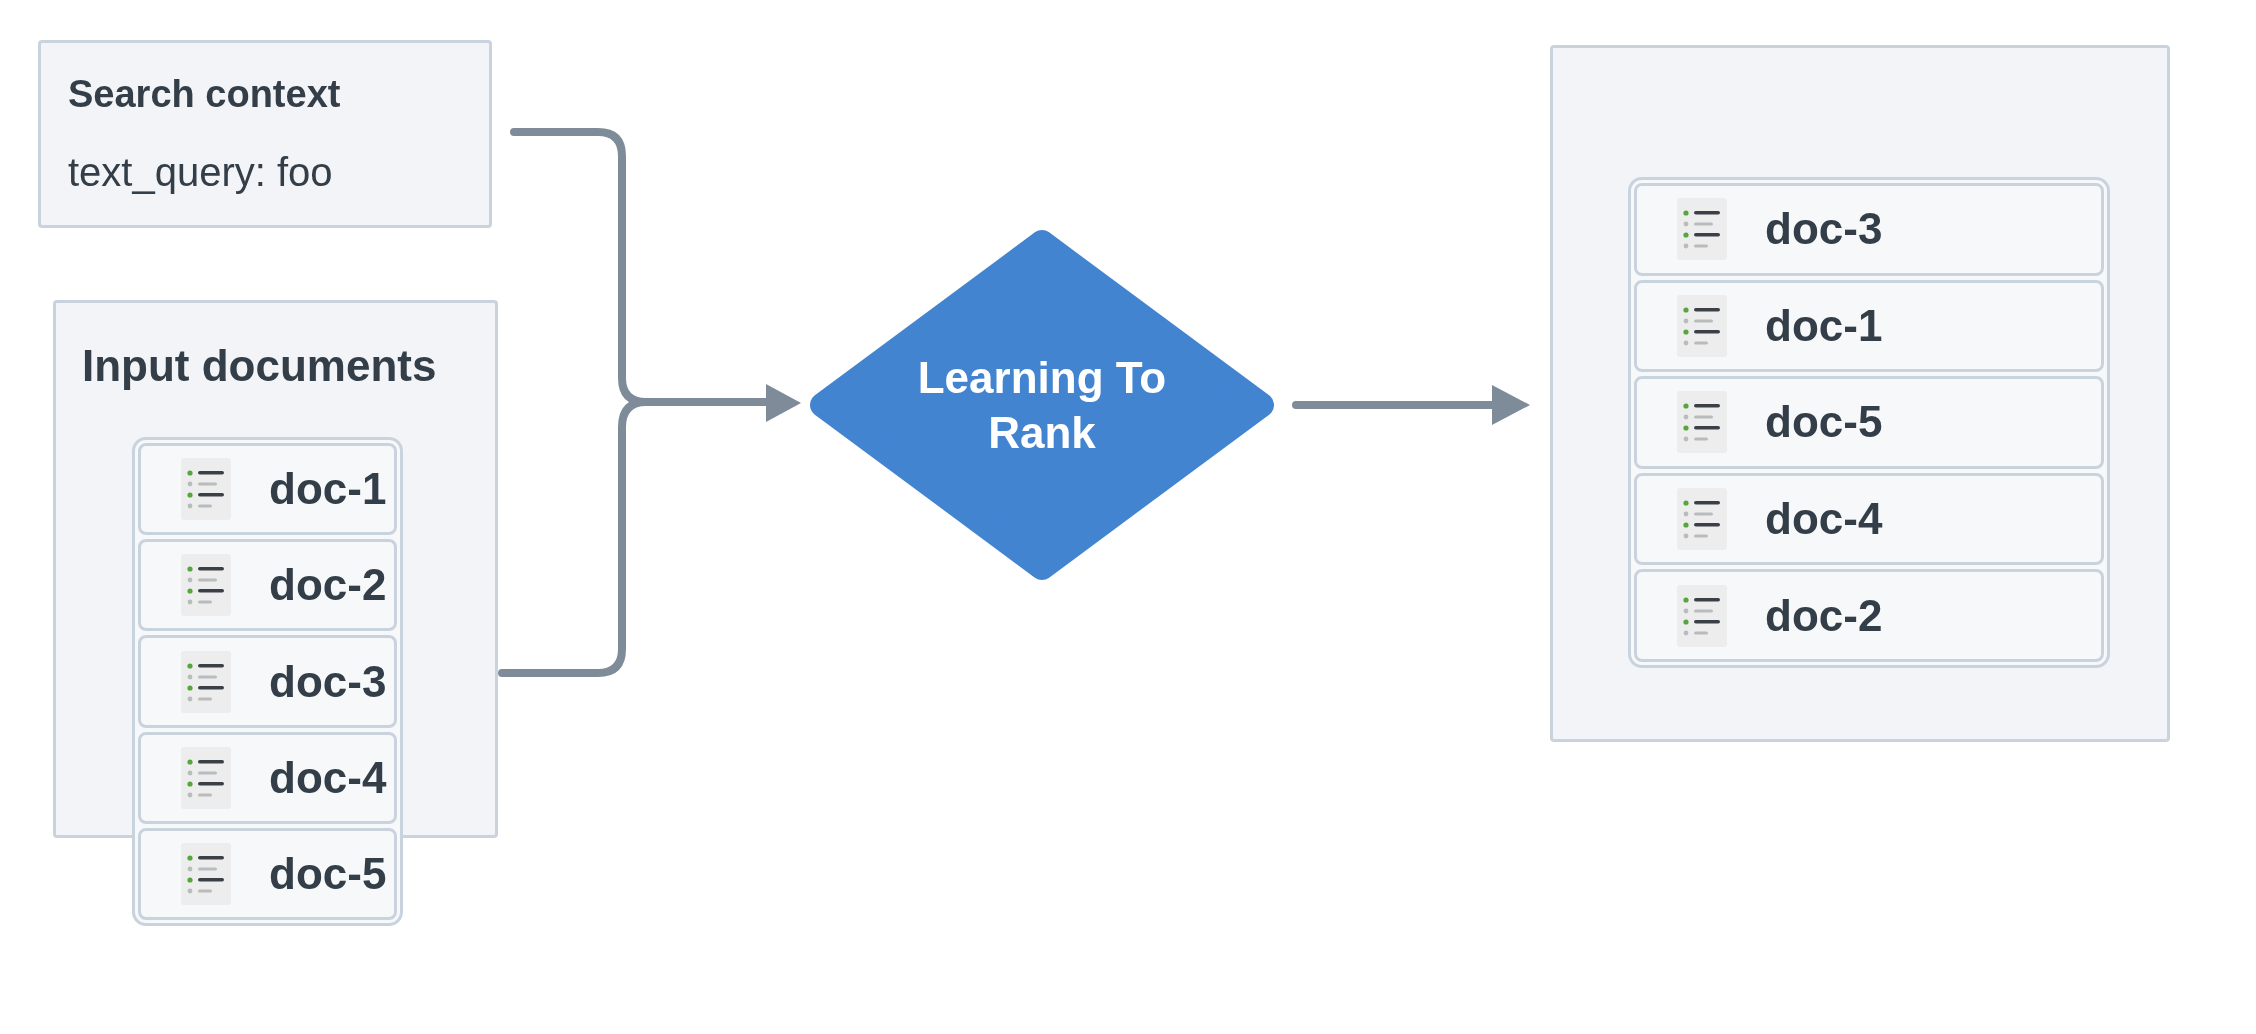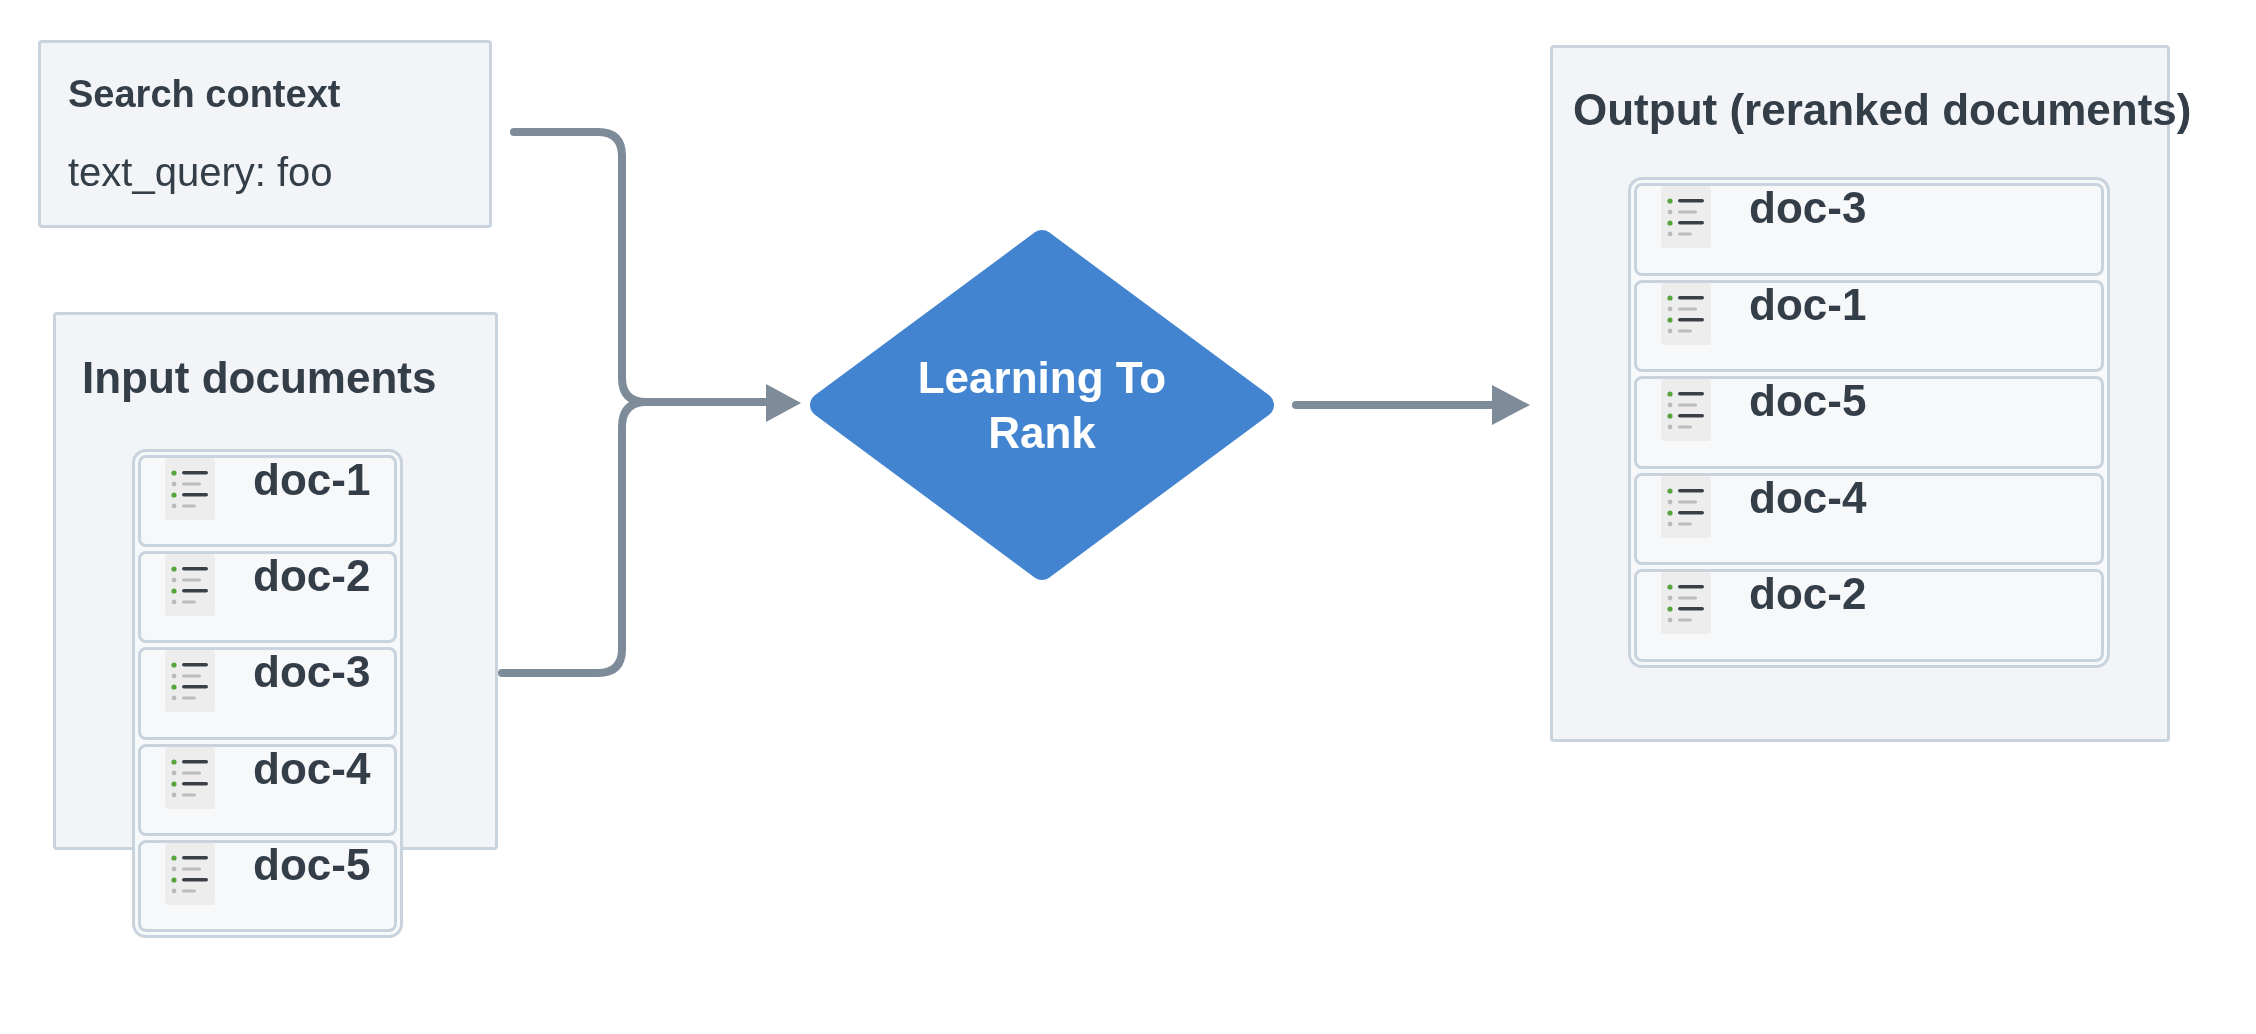--- a/index.html
+++ b/index.html
@@ -23,21 +23,21 @@
     color:var(--text_dark);
     overflow:hidden;
   }
   .panel {
     position:absolute; box-sizing:border-box;
     background:var(--panel_bg);
     border:3px solid var(--panel_border);
     border-radius:4px;
   }
   #search-panel { left:38px; top:40px; width:454px; height:188px; }
-  #input-panel  { left:53px; top:312px; width:445px; height:538px; }
+  #input-panel  { left:53px; top:300px; width:445px; height:538px; }
   #output-panel { left:1550px; top:45px; width:620px; height:697px; }
 
   .panel-title {
     position:absolute; font-weight:bold; color:var(--text_dark);
     white-space:nowrap; line-height:1;
   }
   #search-title { left:27px; top:32px; font-size:38px; }
   #search-query { position:absolute; left:27px; top:109px; font-size:40px; line-height:1; white-space:nowrap; }
   #input-title  { left:26px; top:41px; font-size:44px; }
   #output-title { left:20px; top:40px; font-size:44px; }
@@ -51,22 +51,22 @@
     display:flex; flex-direction:column; gap:4px;
   }
   #input-doc-list  { left:76px; top:134px; width:271px; height:489px; }
   #output-doc-list { left:75px; top:129px; width:482px; height:491px; }
 
   .doc-row {
     flex:1 1 auto; box-sizing:border-box;
     border:3px solid var(--panel_border);
     border-radius:8px;
     background:var(--row_bg);
-    display:flex; align-items:flex-start;
-    padding-left:24px; gap:38px;
+    display:flex; align-items:center;
+    padding-left:40px; gap:38px;
     min-height:0;
   }
   .doc-icon { flex:0 0 auto; width:50px; height:62px; display:block; }
   .doc-icon .ibg { fill:var(--icon_bg); }
   .doc-icon .gdot { fill:var(--icon_green); }
   .doc-icon .adot { fill:var(--icon_gray); }
   .doc-icon .dline { fill:var(--icon_dark); }
   .doc-icon .aline { fill:var(--icon_gray); }
   .doc-label { font-size:44px; font-weight:bold; line-height:1; color:var(--text_dark); white-space:nowrap; }
 
@@ -162,21 +162,20 @@
           <rect class="dline" x="17" y="35" width="26" height="3.6" rx="1.8"></rect>
           <circle class="adot" cx="9" cy="48" r="2.4"></circle>
           <rect class="aline" x="17" y="46.4" width="14" height="3.2" rx="1.6"></rect>
         </svg>
         <span class="doc-label">doc-5</span>
       </div>
     </div>
 </div>
 
 <div class="panel" id="output-panel">
-  <div class="panel-title" id="output-title">Output (reranked documents)</div>
   <div class="doc-list" id="output-doc-list">
 
       <div class="doc-row">
         <svg class="doc-icon" viewBox="0 0 50 62" xmlns="http://www.w3.org/2000/svg" aria-hidden="true">
           <rect class="ibg" x="0" y="0" width="50" height="62" rx="3"></rect>
           <circle class="gdot" cx="9" cy="15" r="2.6"></circle>
           <rect class="dline" x="17" y="13" width="26" height="3.6" rx="1.8"></rect>
           <circle class="adot" cx="9" cy="26" r="2.4"></circle>
           <rect class="aline" x="17" y="24.4" width="19" height="3.2" rx="1.6"></rect>
           <circle class="gdot" cx="9" cy="37" r="2.6"></circle>

